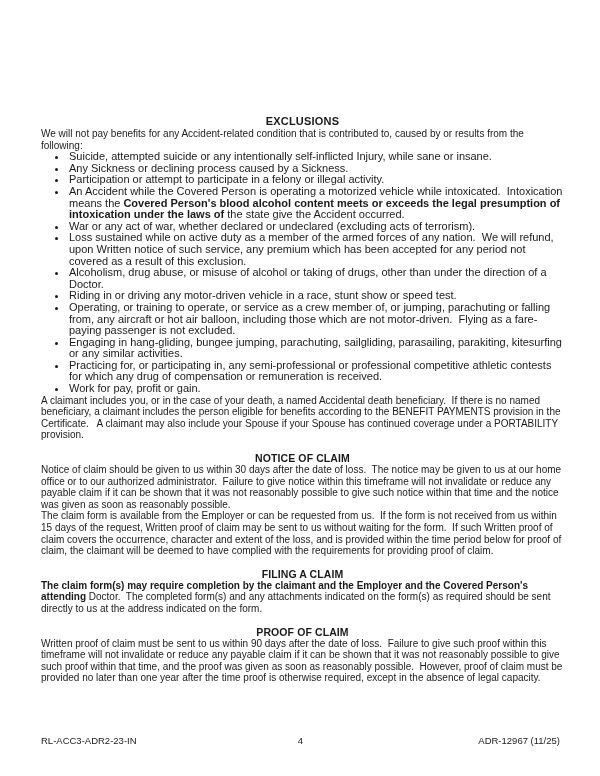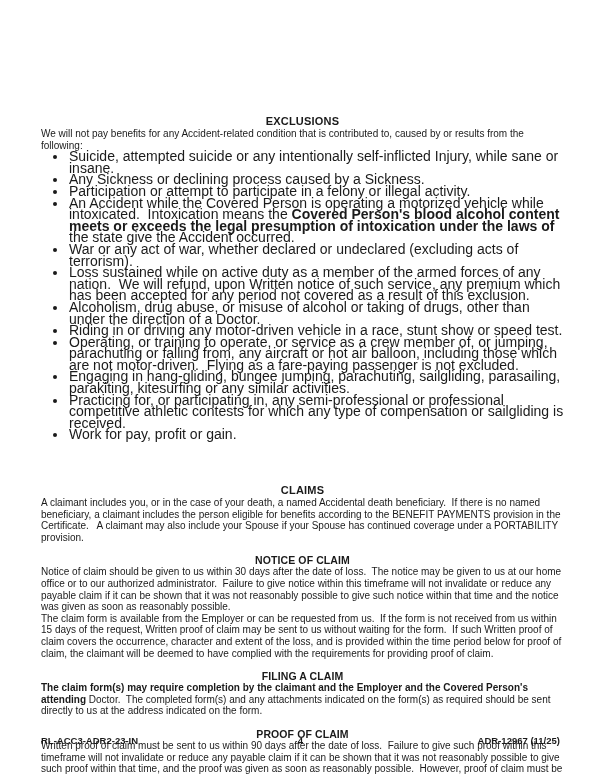--- a/index.html
+++ b/index.html
@@ -34,21 +34,21 @@
     line-height: 11.6px;
     margin: 0;
     white-space: pre-wrap;
   }
   ul.bullet-list {
     margin: 0;
     padding: 0 0 0 27px;
     list-style: disc outside;
   }
   ul.bullet-list li {
-    font-size: 14px;
+    font-size: 11px;
     line-height: 11.6px;
     white-space: pre-wrap;
     padding-left: 1px;
   }
   h2.section-heading {
     font-size: 10.5px;
     line-height: 12px;
     font-weight: bold;
     margin: 11px 0 0 0;
     letter-spacing: 0.1px;
@@ -56,21 +56,20 @@
   }
   .footer {
     position: absolute;
     left: 41px;
     right: 40px;
     top: 735px;
     font-size: 9.5px;
     line-height: 11px;
     display: flex;
     justify-content: space-between;
-    font-weight: bold;
   }
   .footer .page-num {
     position: absolute;
     left: 50%;
     transform: translateX(-50%);
   }
   b { font-weight: bold; }
 </style>
 </head>
 <body>
@@ -83,25 +82,24 @@
         <li><span>Suicide, attempted suicide or any intentionally self-inflicted Injury, while sane or insane.</span></li>
         <li><span>Any Sickness or declining process caused by a Sickness.</span></li>
         <li><span>Participation or attempt to participate in a felony or illegal activity.</span></li>
         <li><span>An Accident while the Covered Person is operating a motorized vehicle while intoxicated.  Intoxication means the </span><b>Covered Person's blood alcohol content meets or exceeds the legal presumption of intoxication under the laws of</b><span> the state give the Accident occurred.</span></li>
         <li><span>War or any act of war, whether declared or undeclared (excluding acts of terrorism).</span></li>
         <li><span>Loss sustained while on active duty as a member of the armed forces of any nation.  We will refund, upon Written notice of such service, any premium which has been accepted for any period not covered as a result of this exclusion.</span></li>
         <li><span>Alcoholism, drug abuse, or misuse of alcohol or taking of drugs, other than under the direction of a Doctor.</span></li>
         <li><span>Riding in or driving any motor-driven vehicle in a race, stunt show or speed test.</span></li>
         <li><span>Operating, or training to operate, or service as a crew member of, or jumping, parachuting or falling from, any aircraft or hot air balloon, including those which are not motor-driven.  Flying as a fare-paying passenger is not excluded.</span></li>
         <li><span>Engaging in hang-gliding, bungee jumping, parachuting, sailgliding, parasailing, parakiting, kitesurfing or any similar activities.</span></li>
-        <li><span>Practicing for, or participating in, any semi-professional or professional competitive athletic contests for which any type of compensation or sailgliding is received.</span></li>
+        <li><span>Practicing for, or participating in, any semi-professional or professional competitive athletic contests for which any drug of compensation or remuneration is received.</span></li>
         <li><span>Work for pay, profit or gain.</span></li>
       </ul>
 
-    <h1 class="claims-title">CLAIMS</h1>
     <p class="body-text">A claimant includes you, or in the case of your death, a named Accidental death beneficiary.  If there is no named beneficiary, a claimant includes the person eligible for benefits according to the BENEFIT PAYMENTS provision in the Certificate.   A claimant may also include your Spouse if your Spouse has continued coverage under a PORTABILITY provision.</p>
 
     <div id="claim-sections">
         <h2 class="section-heading">NOTICE OF CLAIM</h2>
         <p class="body-text"><span>Notice of claim should be given to us within 30 days after the date of loss.  The notice may be given to us at our home office or to our authorized administrator.  Failure to give notice within this timeframe will not invalidate or reduce any payable claim if it can be shown that it was not reasonably possible to give such notice within that time and the notice was given as soon as reasonably possible.</span></p>
         <p class="body-text"><span>The claim form is available from the Employer or can be requested from us.  If the form is not received from us within 15 days of the request, Written proof of claim may be sent to us without waiting for the form.  If such Written proof of claim covers the occurrence, character and extent of the loss, and is provided within the time period below for proof of claim, the claimant will be deemed to have complied with the requirements for providing proof of claim.</span></p>
         <h2 class="section-heading">FILING A CLAIM</h2>
         <p class="body-text"><b>The claim form(s) may require completion by the claimant and the Employer and the Covered Person's attending</b><span> Doctor.  The completed form(s) and any attachments indicated on the form(s) as required should be sent directly to us at the address indicated on the form.</span></p>
         <h2 class="section-heading">PROOF OF CLAIM</h2>
         <p class="body-text"><span>Written proof of claim must be sent to us within 90 days after the date of loss.  Failure to give such proof within this timeframe will not invalidate or reduce any payable claim if it can be shown that it was not reasonably possible to give such proof within that time, and the proof was given as soon as reasonably possible.  However, proof of claim must be provided no later than one year after the time proof is otherwise required, except in the absence of legal capacity.</span></p>

